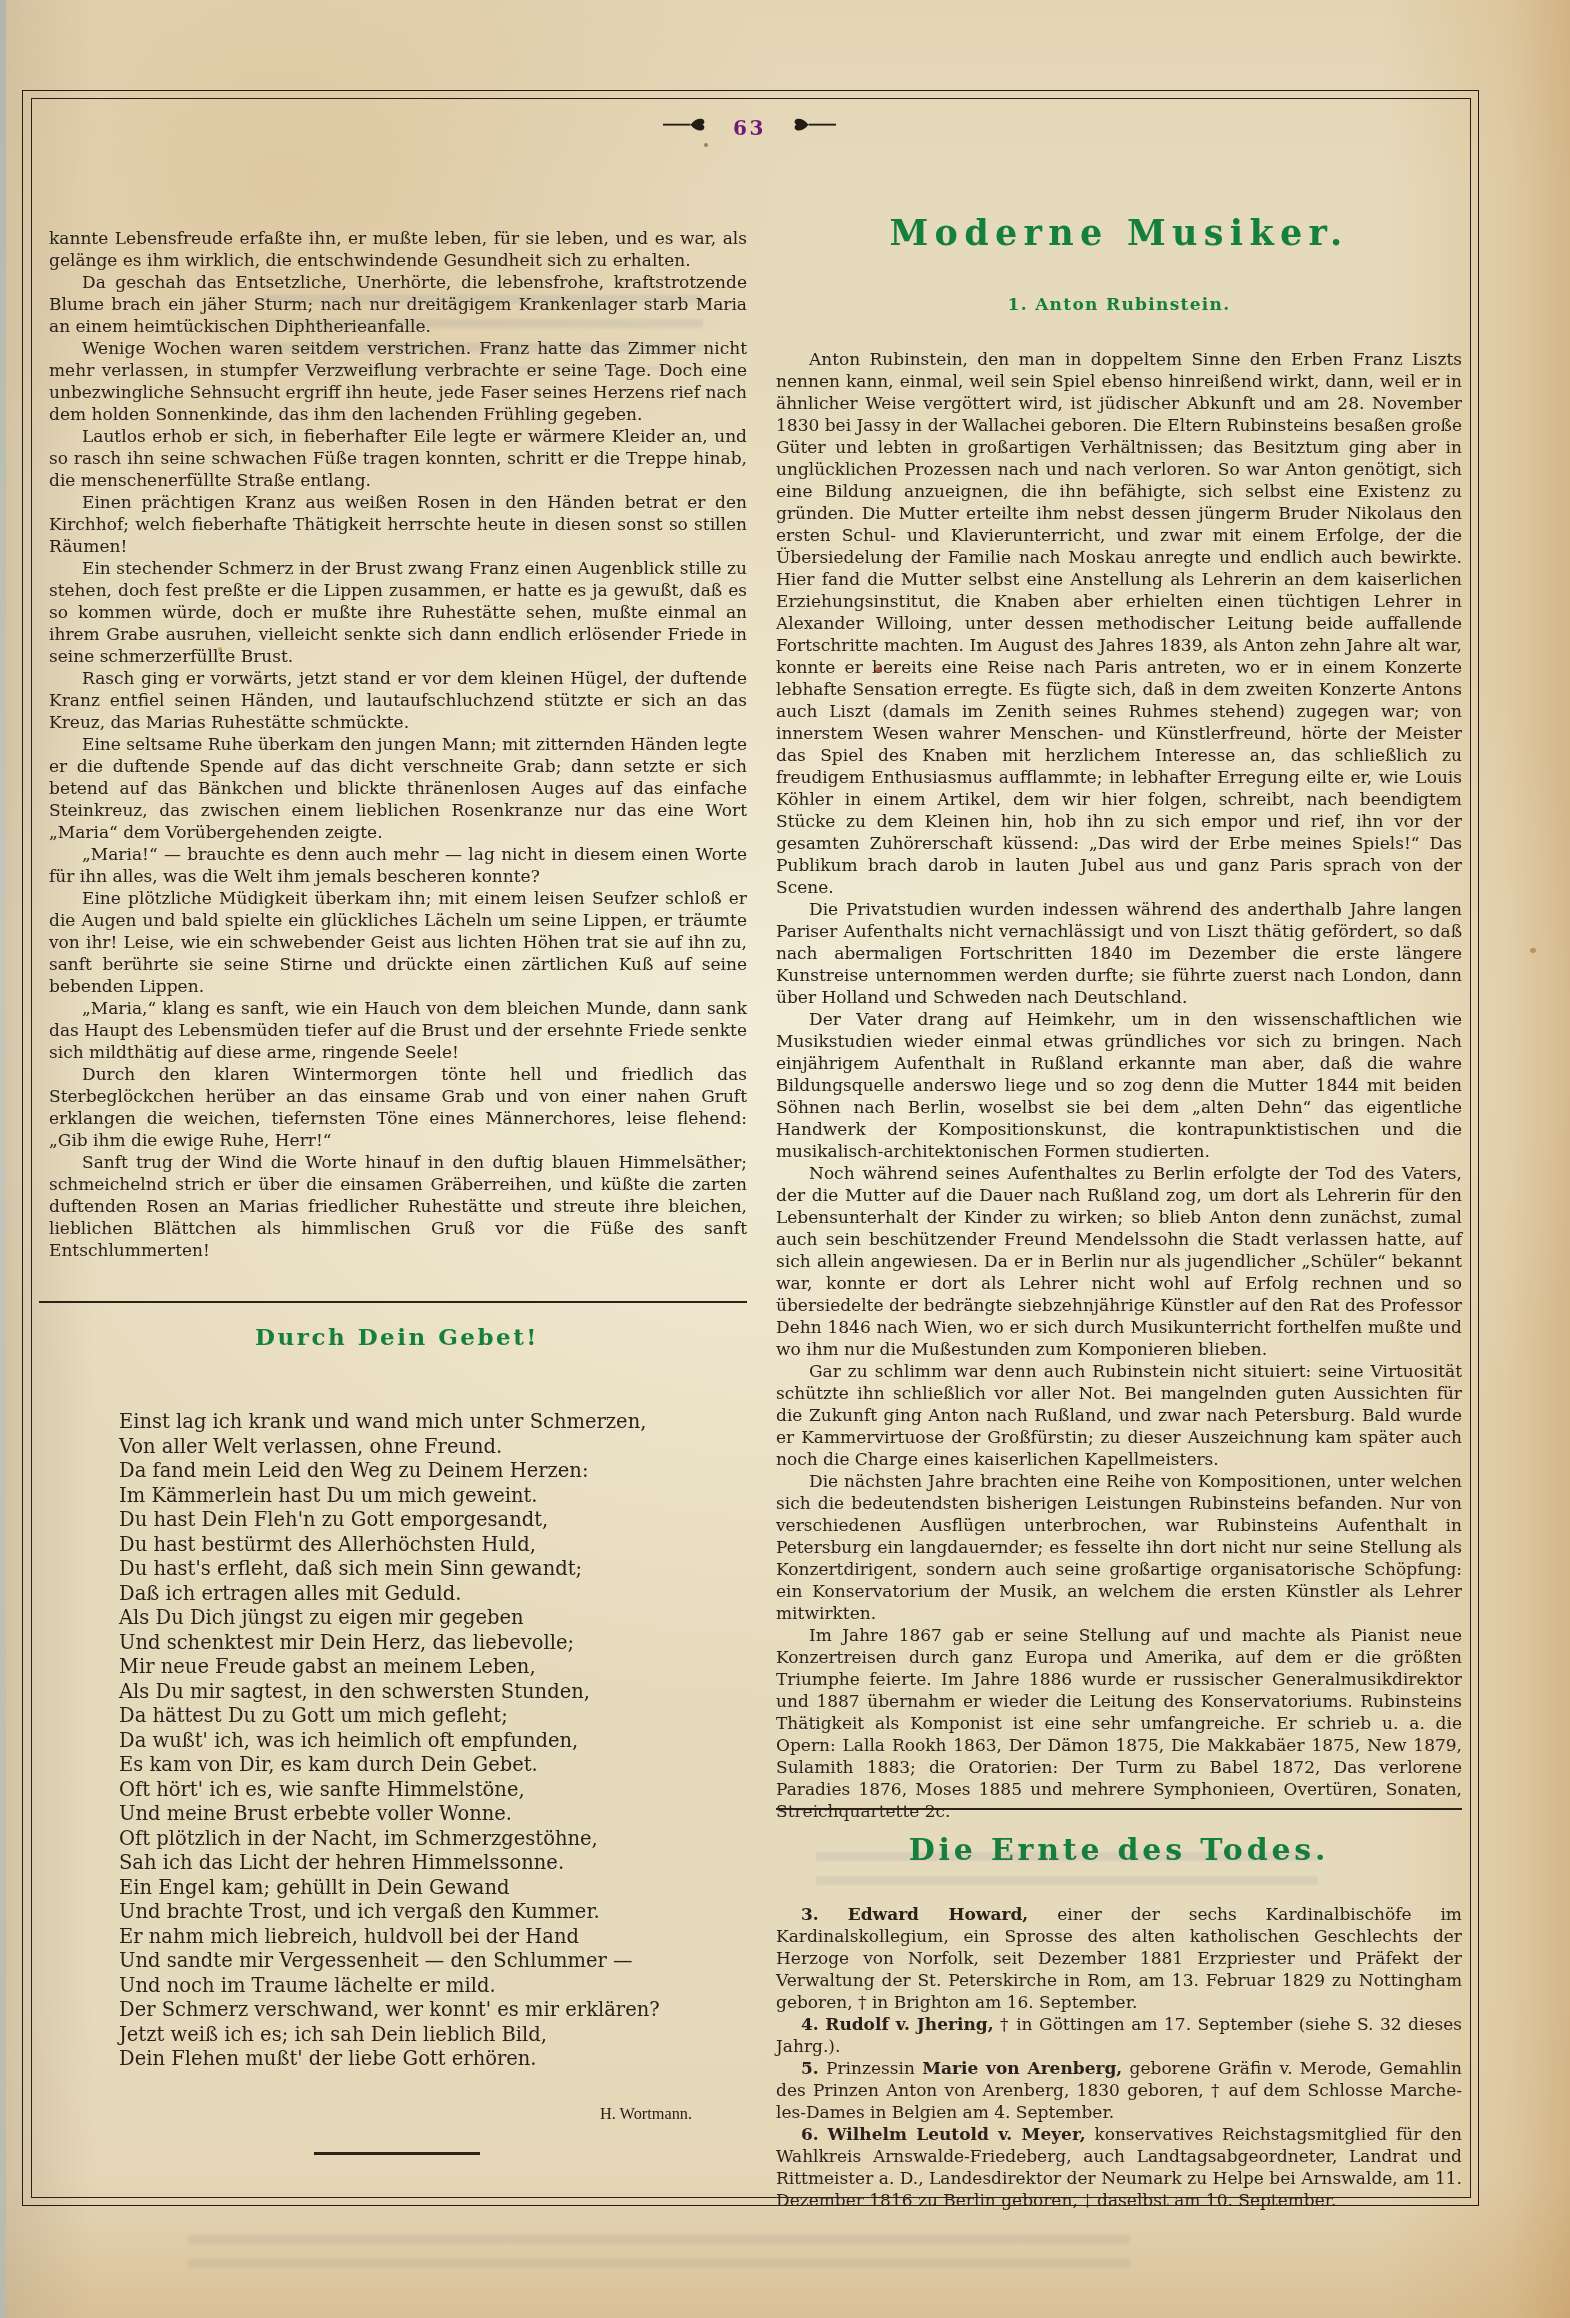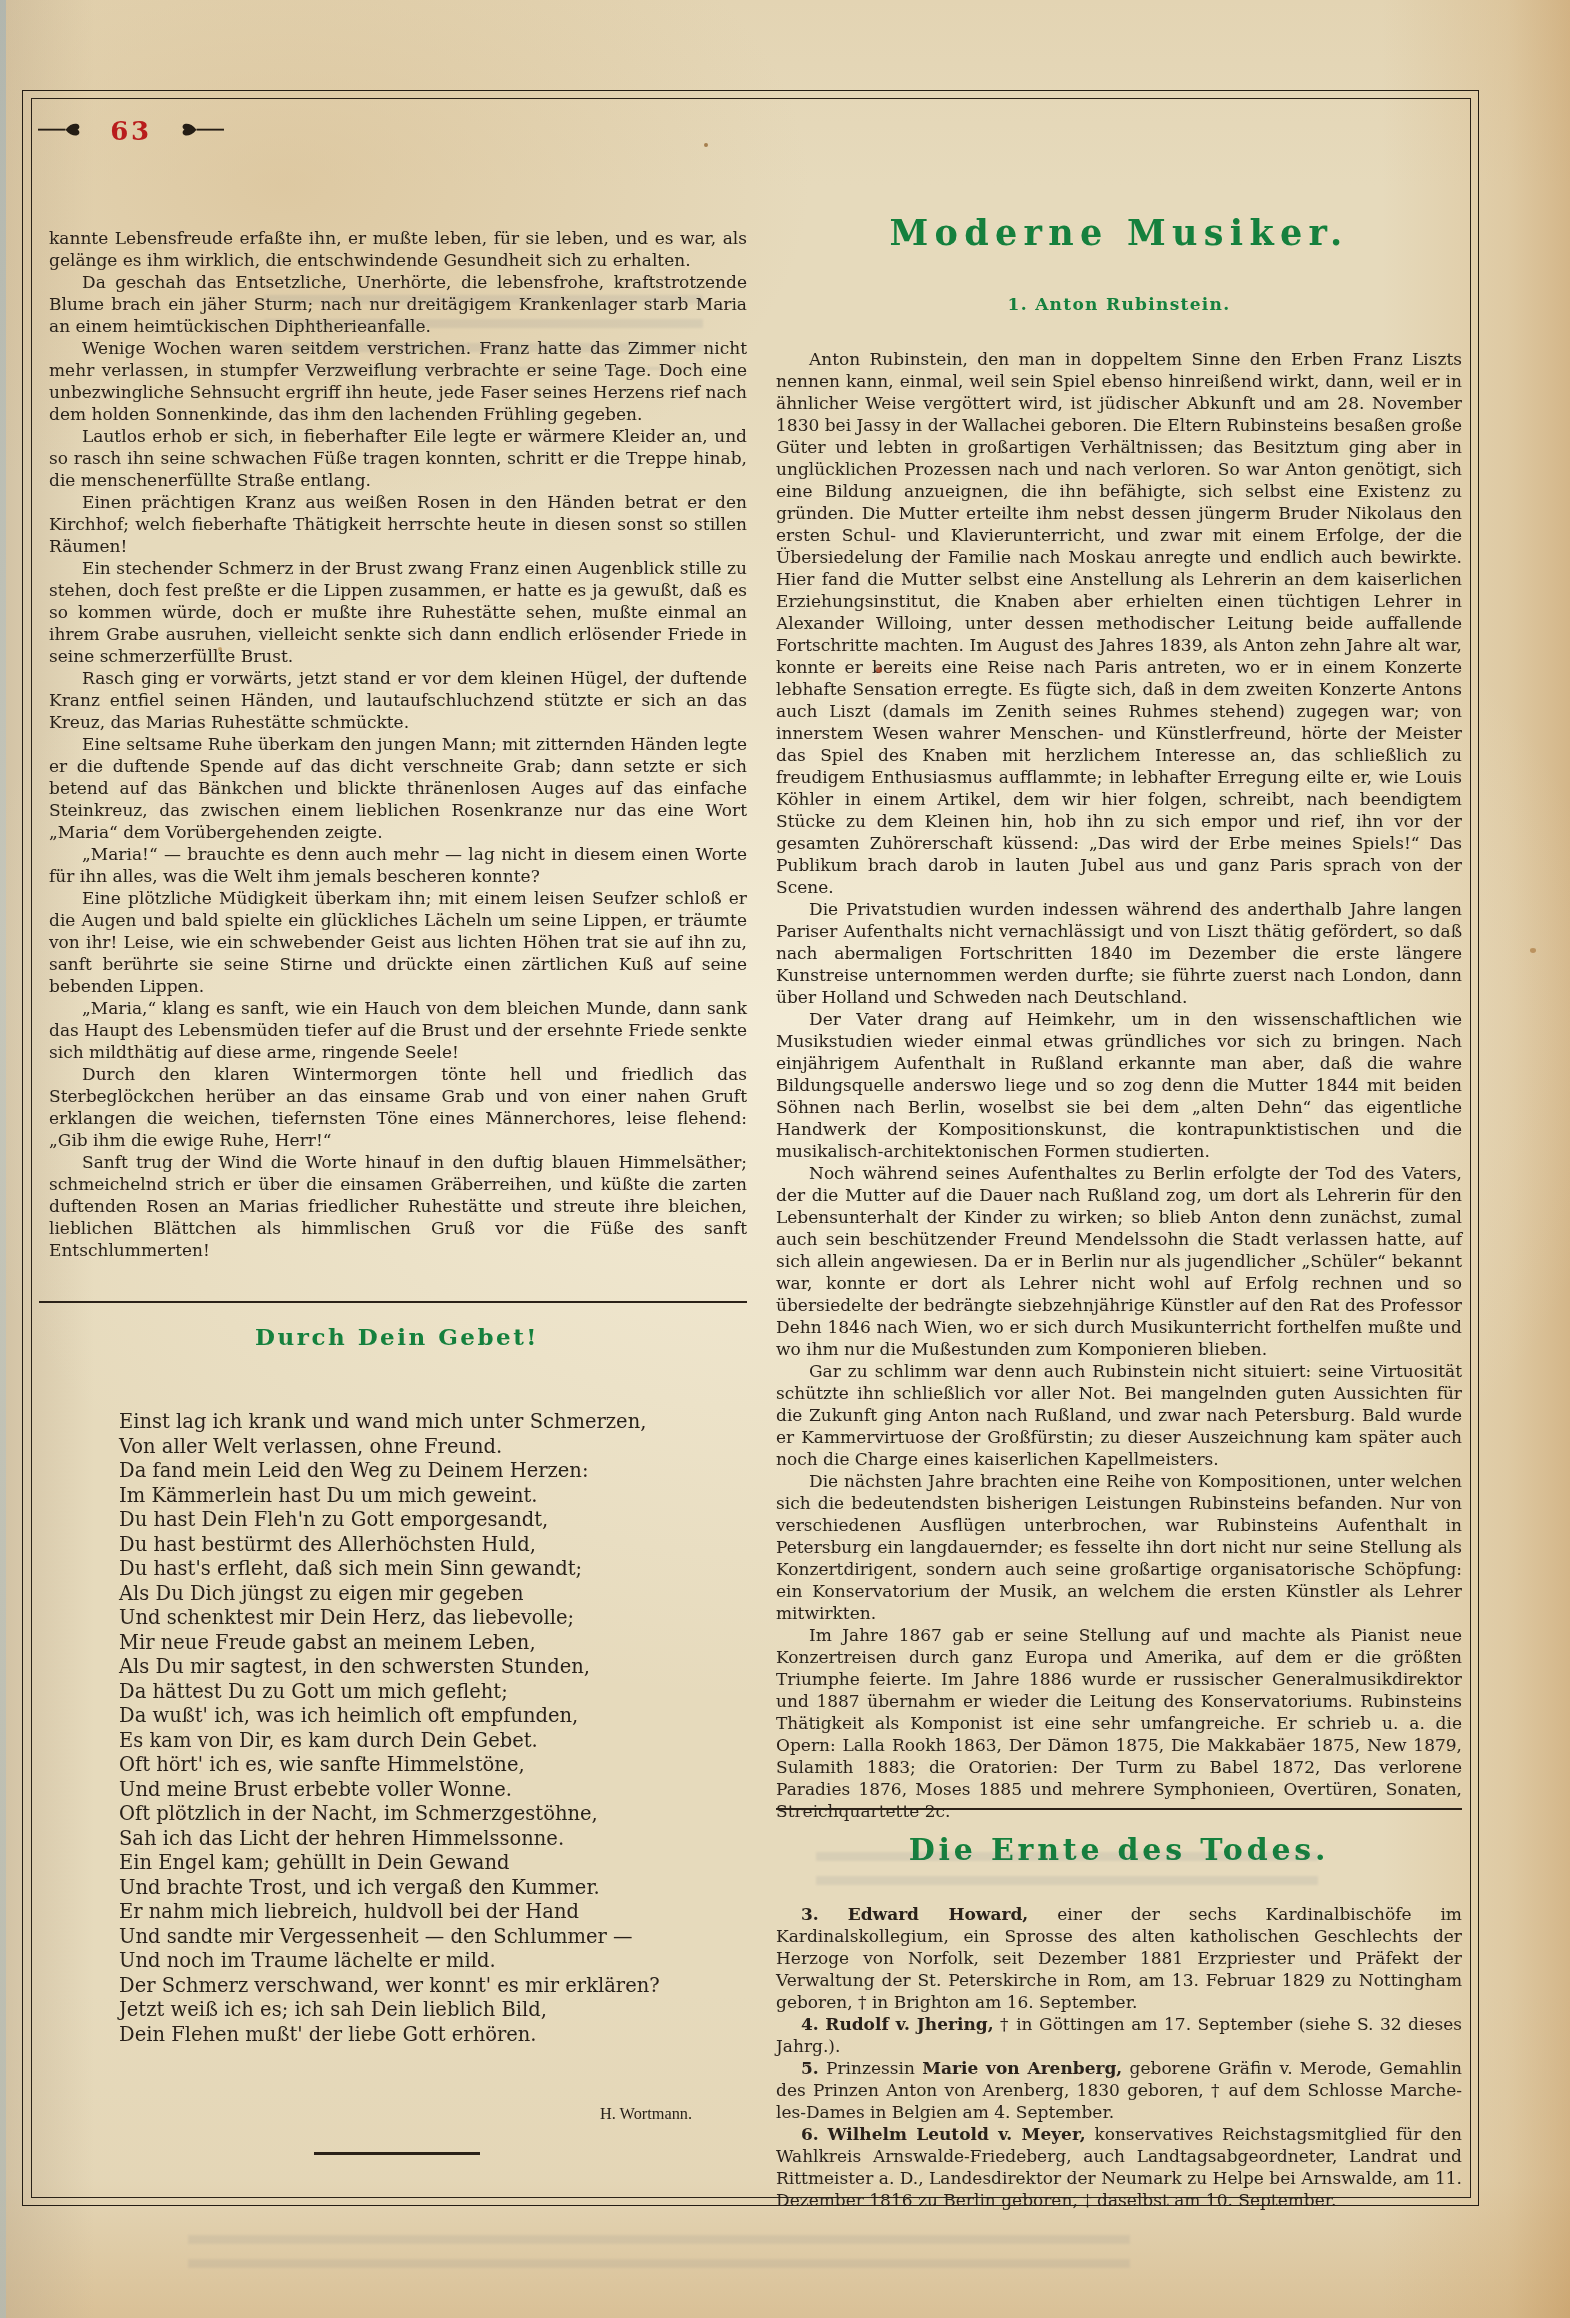--- a/index.html
+++ b/index.html
@@ -17,22 +17,22 @@
     color:#29211a;
   }
   .scan-edge{position:absolute;left:0;top:0;width:6.3px;height:100%;
     background:linear-gradient(180deg,#aab4b2,#c2c6bd 40%,#b4bab2);opacity:.8;}
   
   .frame-outer{position:absolute;left:22px;top:90px;width:1455px;height:2114px;
     border:1.9px solid #231c14;}
   .frame-inner{position:absolute;left:7.5px;top:7px;right:7.5px;bottom:7px;
     border:1.3px solid #2a2218;}
   
-  .pagehead{position:absolute;left:22px;top:114px;width:1455px;
-    font-size:26px;letter-spacing:2.5px;color:#b91c1c;}
+  .pagehead{position:absolute;left:22px;top:114px;width:1455px;text-align:center;
+    font-size:20px;letter-spacing:2.5px;color:#701a75;}
   .pagehead .orn{display:inline-block;vertical-align:middle;margin:0 16.3px;}
   .pagehead .num{display:inline-block;vertical-align:middle;font-weight:bold;}
   
   .col{position:absolute;text-align:justify;font-size:17px;line-height:22px;}
   .col p{margin:0;text-indent:33px;}
   .col p.noindent{text-indent:0;}
   #story{left:49px;top:227px;width:698px;}
   #article{left:776px;top:348px;width:686px;}
   #necro{left:776px;top:1903px;width:686px;}
   #necro p{text-indent:25px;margin:0;}
@@ -113,20 +113,21 @@
 <div id="poem-title" class="h-big">Durch Dein Gebet!</div>
 
 <div id="poem">
     <div class="poemline">Einst lag ich krank und wand mich unter Schmerzen,</div>
     <div class="poemline">Von aller Welt verlassen, ohne Freund.</div>
     <div class="poemline">Da fand mein Leid den Weg zu Deinem Herzen:</div>
     <div class="poemline">Im Kämmerlein hast Du um mich geweint.</div>
     <div class="poemline">Du hast Dein Fleh'n zu Gott emporgesandt,</div>
     <div class="poemline">Du hast bestürmt des Allerhöchsten Huld,</div>
     <div class="poemline">Du hast's erfleht, daß sich mein Sinn gewandt;</div>
+    <div class="poemline">Daß ich ertragen alles mit Geduld.</div>
     <div class="poemline">Als Du Dich jüngst zu eigen mir gegeben</div>
     <div class="poemline">Und schenktest mir Dein Herz, das liebevolle;</div>
     <div class="poemline">Mir neue Freude gabst an meinem Leben,</div>
     <div class="poemline">Als Du mir sagtest, in den schwersten Stunden,</div>
     <div class="poemline">Da hättest Du zu Gott um mich gefleht;</div>
     <div class="poemline">Da wußt' ich, was ich heimlich oft empfunden,</div>
     <div class="poemline">Es kam von Dir, es kam durch Dein Gebet.</div>
     <div class="poemline">Oft hört' ich es, wie sanfte Himmelstöne,</div>
     <div class="poemline">Und meine Brust erbebte voller Wonne.</div>
     <div class="poemline">Oft plötzlich in der Nacht, im Schmerzgestöhne,</div>

